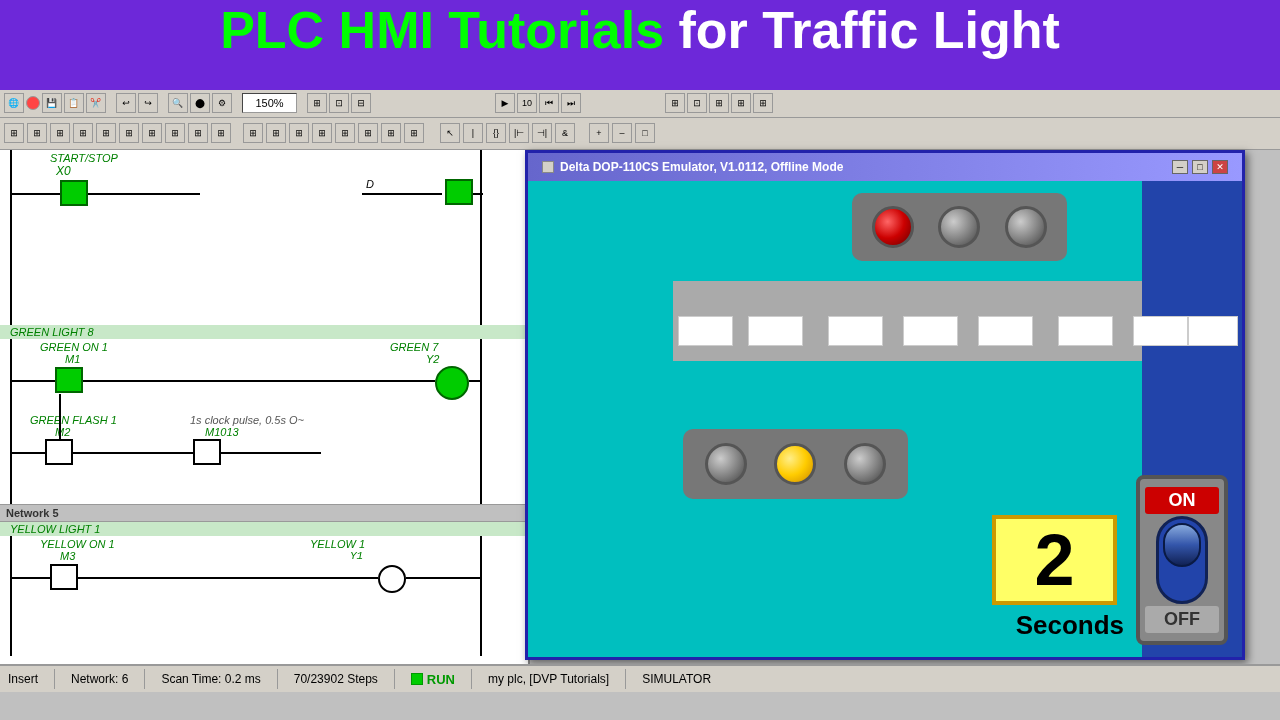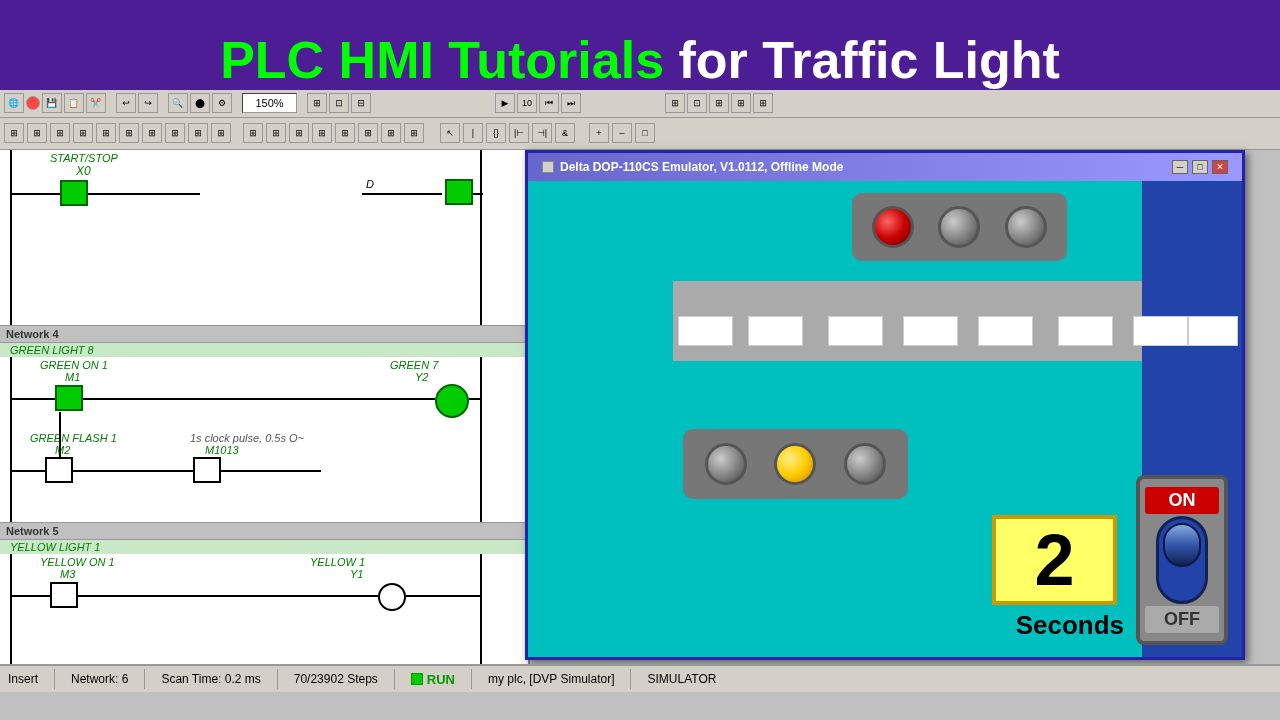--- a/index.html
+++ b/index.html
@@ -8,23 +8,23 @@
       height: 720px;
       overflow: hidden;
       font-family: Arial, sans-serif;
       background: #c0c0c0;
     }
 
     
     #title-banner {
       width: 100%;
       height: 90px;
-      background: #4c1d95;
-      display: flex;
-      align-items: flex-end;
+      background: #6d28d9;
+      display: flex;
+      align-items: flex-start;
       justify-content: center;
     }
     #title-banner h1 {
       font-size: 52px;
       font-weight: bold;
     }
     .title-green { color: #00ff00; }
     .title-white { color: #ffffff; }
 
     
@@ -461,21 +461,21 @@
     <div id="ladder-scroll">
 
       <div class="net3 ladder-area" style="position:relative;">
 
         <div class="ladder-wire-v" style="left:10px;top:0;height:175px;"></div>
 
         <div class="line-label" style="top:2px;left:50px;">
           <span>START/STOP</span>
         </div>
 
-        <div class="line-label" style="top:14px;left:76px;color:#008000;font-size:12px;">
+        <div class="line-label" style="top:14px;left:56px;color:#008000;font-size:12px;">
           <span>X0</span>
         </div>
 
         <div class="relay-block-green" style="left:60px;top:30px;"></div>
 
         <div class="ladder-wire-h" style="left:10px;top:43px;width:50px;"></div>
 
         <div class="ladder-wire-h" style="left:88px;top:43px;width:112px;"></div>
 
 
@@ -484,37 +484,34 @@
         </div>
 
         <div class="ladder-wire-h" style="left:362px;top:43px;width:80px;"></div>
 
         <div class="relay-block-green" style="left:445px;top:29px;"></div>
 
         <div class="ladder-wire-v" style="left:480px;top:0;height:175px;"></div>
         <div class="ladder-wire-h" style="left:473px;top:43px;width:10px;"></div>
       </div>
 
-      <div class="network-header">
-        <span>Network 4</span>
-      </div>
       <div class="network-label" style="background:#c8e8c8;">
         <span>GREEN LIGHT 8</span>
       </div>
 
       <div class="net4 ladder-area" style="position:relative;">
 
         <div class="ladder-wire-v" style="left:10px;top:0;height:165px;"></div>
 
         <div class="ladder-wire-v" style="left:480px;top:0;height:165px;"></div>
 
         <div class="line-label" style="top:2px;left:40px;">GREEN ON 1</div>
         <div class="line-label" style="top:2px;left:390px;">GREEN 7</div>
         <div class="line-label" style="top:14px;left:65px;">M1</div>
-        <div class="line-label" style="top:14px;left:415px;">Y2</div>
+        <div class="line-label" style="top:14px;left:426px;">Y2</div>
 
         <div class="relay-block-green" style="left:55px;top:28px;"></div>
 
         <div class="ladder-wire-h" style="left:10px;top:41px;width:45px;"></div>
         <div class="ladder-wire-h" style="left:83px;top:41px;width:352px;"></div>
 
         <div style="position:absolute;left:435px;top:27px;width:34px;height:34px;background:#00cc00;border:2px solid #006600;border-radius:50%;"></div>
         <div class="ladder-wire-h" style="left:469px;top:41px;width:13px;"></div>
 
         <div class="line-label" style="top:75px;left:30px;">GREEN FLASH 1</div>
@@ -543,21 +540,21 @@
 
       <div class="net5 ladder-area" style="position:relative;">
 
         <div class="ladder-wire-v" style="left:10px;top:0;height:120px;"></div>
 
         <div class="ladder-wire-v" style="left:480px;top:0;height:120px;"></div>
 
         <div class="line-label" style="top:2px;left:40px;">YELLOW ON 1</div>
         <div class="line-label" style="top:2px;left:310px;">YELLOW 1</div>
         <div class="line-label" style="top:14px;left:60px;">M3</div>
-        <div class="line-label" style="top:14px;left:350px;">Y1</div>
+        <div class="line-label" style="top:14px;left:350px;font-family:Liberation Mono, monospace;">Y1</div>
 
         <div class="relay-block-white" style="left:50px;top:28px;"></div>
 
         <div class="ladder-wire-h" style="left:10px;top:41px;width:40px;"></div>
         <div class="ladder-wire-h" style="left:78px;top:41px;width:300px;"></div>
 
         <div style="position:absolute;left:378px;top:29px;width:28px;height:28px;background:white;border:2px solid #000;border-radius:50%;"></div>
         <div class="ladder-wire-h" style="left:406px;top:41px;width:76px;"></div>
       </div>
 
@@ -639,18 +636,18 @@
     <div class="status-divider"></div>
     <span>Scan Time: 0.2 ms</span>
     <div class="status-divider"></div>
     <span>70/23902 Steps</span>
     <div class="status-divider"></div>
     <div class="status-item">
       <div class="status-green-dot"></div>
       <span class="status-run">RUN</span>
     </div>
     <div class="status-divider"></div>
-    <span>my plc, [DVP Simulator]</span>
+    <span>my plc, [DVP Tutorials]</span>
     <div class="status-divider"></div>
     <span>SIMULATOR</span>
   </div>
 
 </div>
 
 </body></html>

